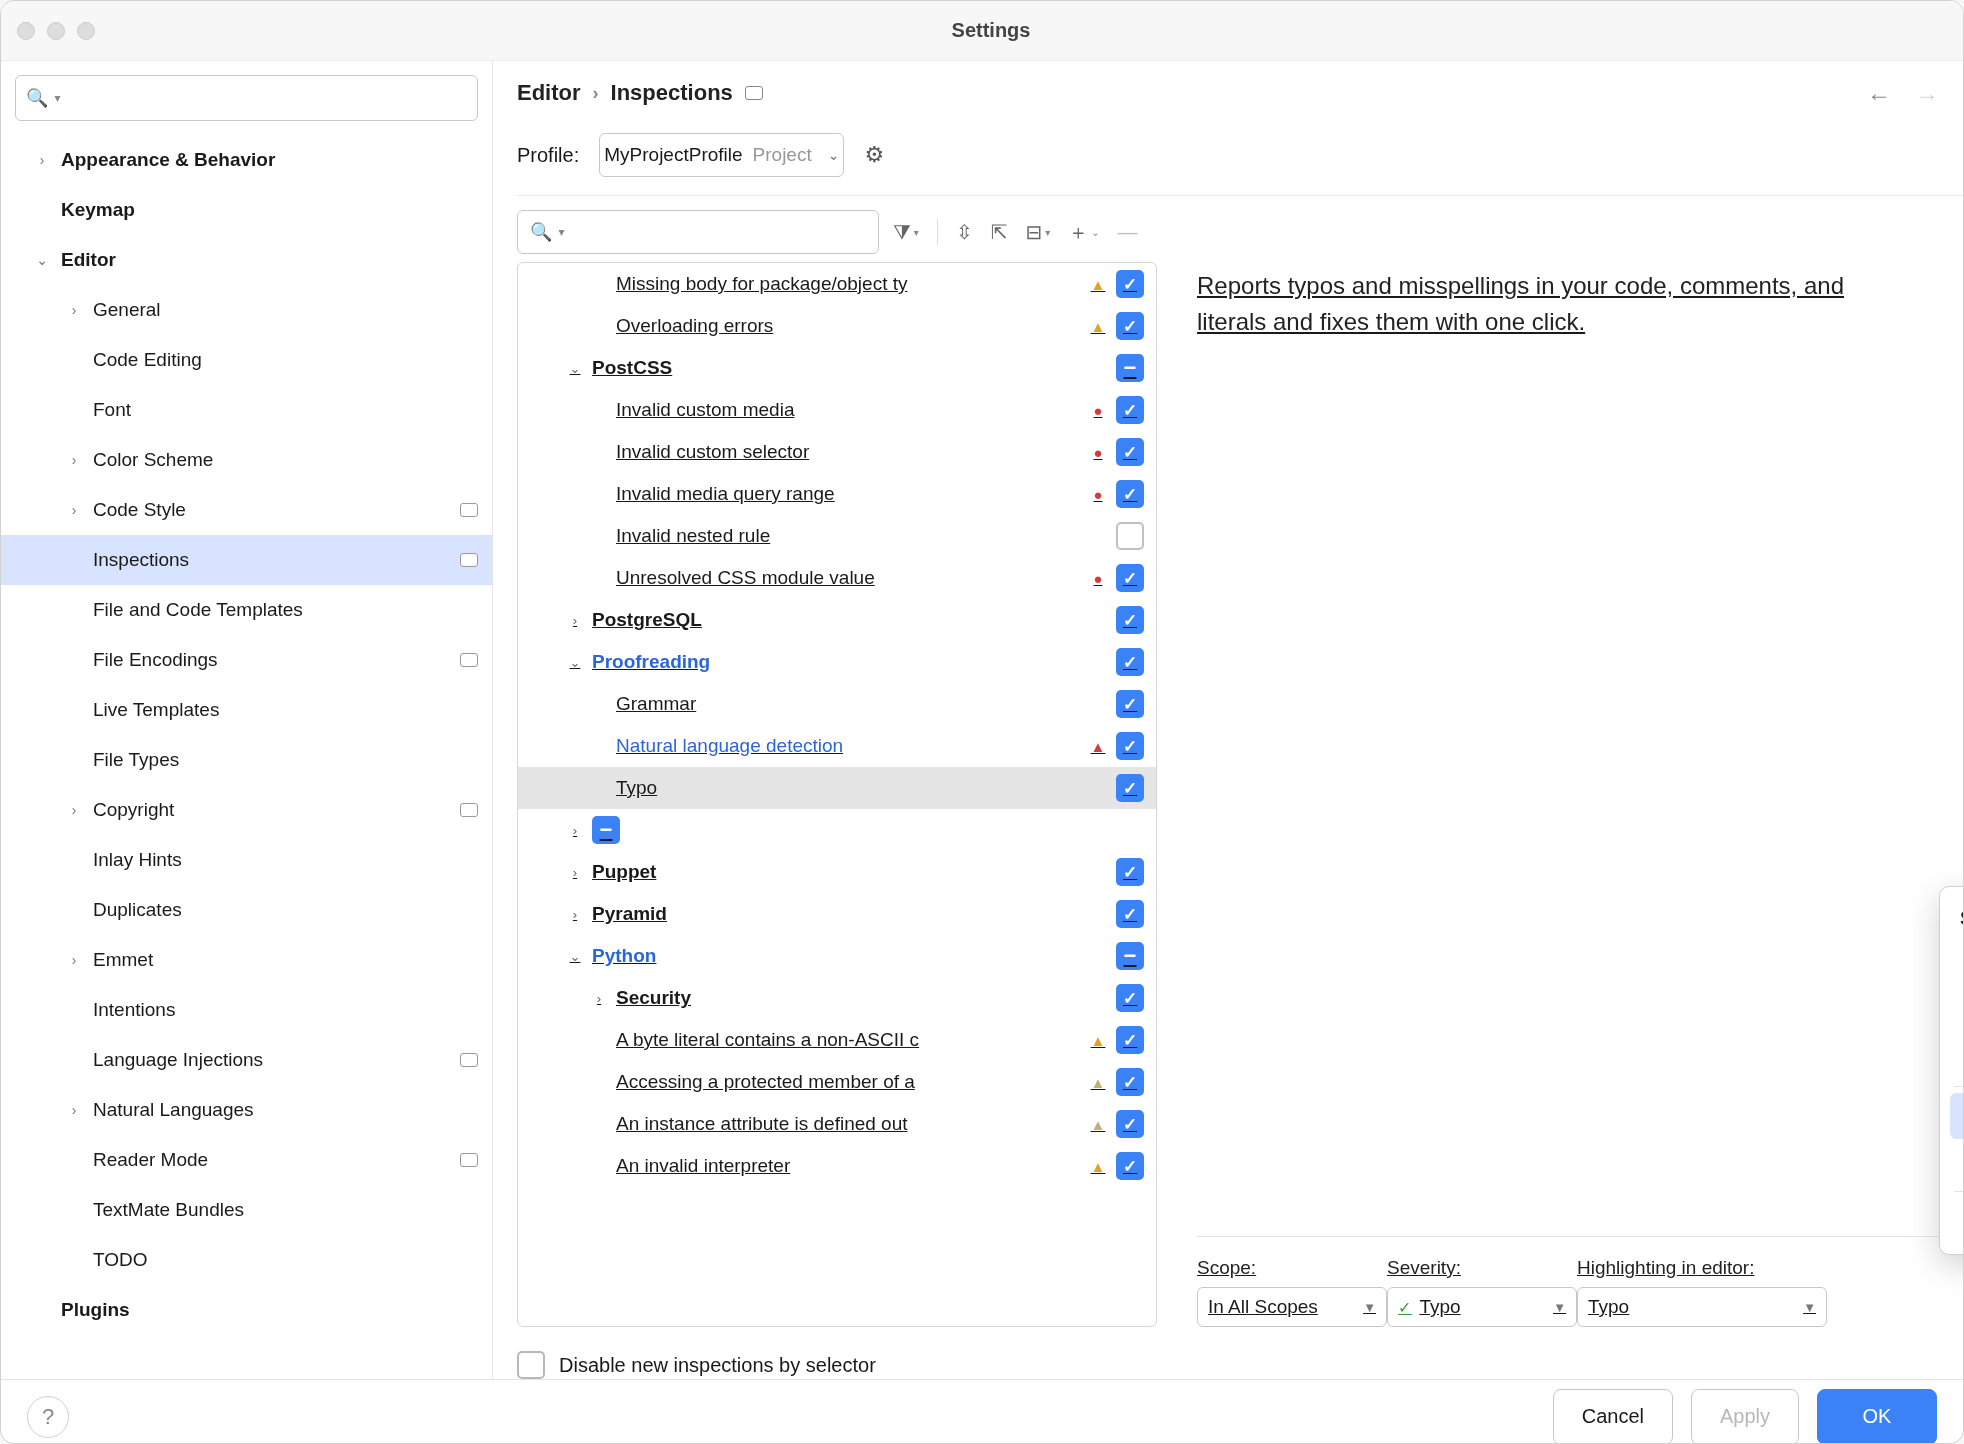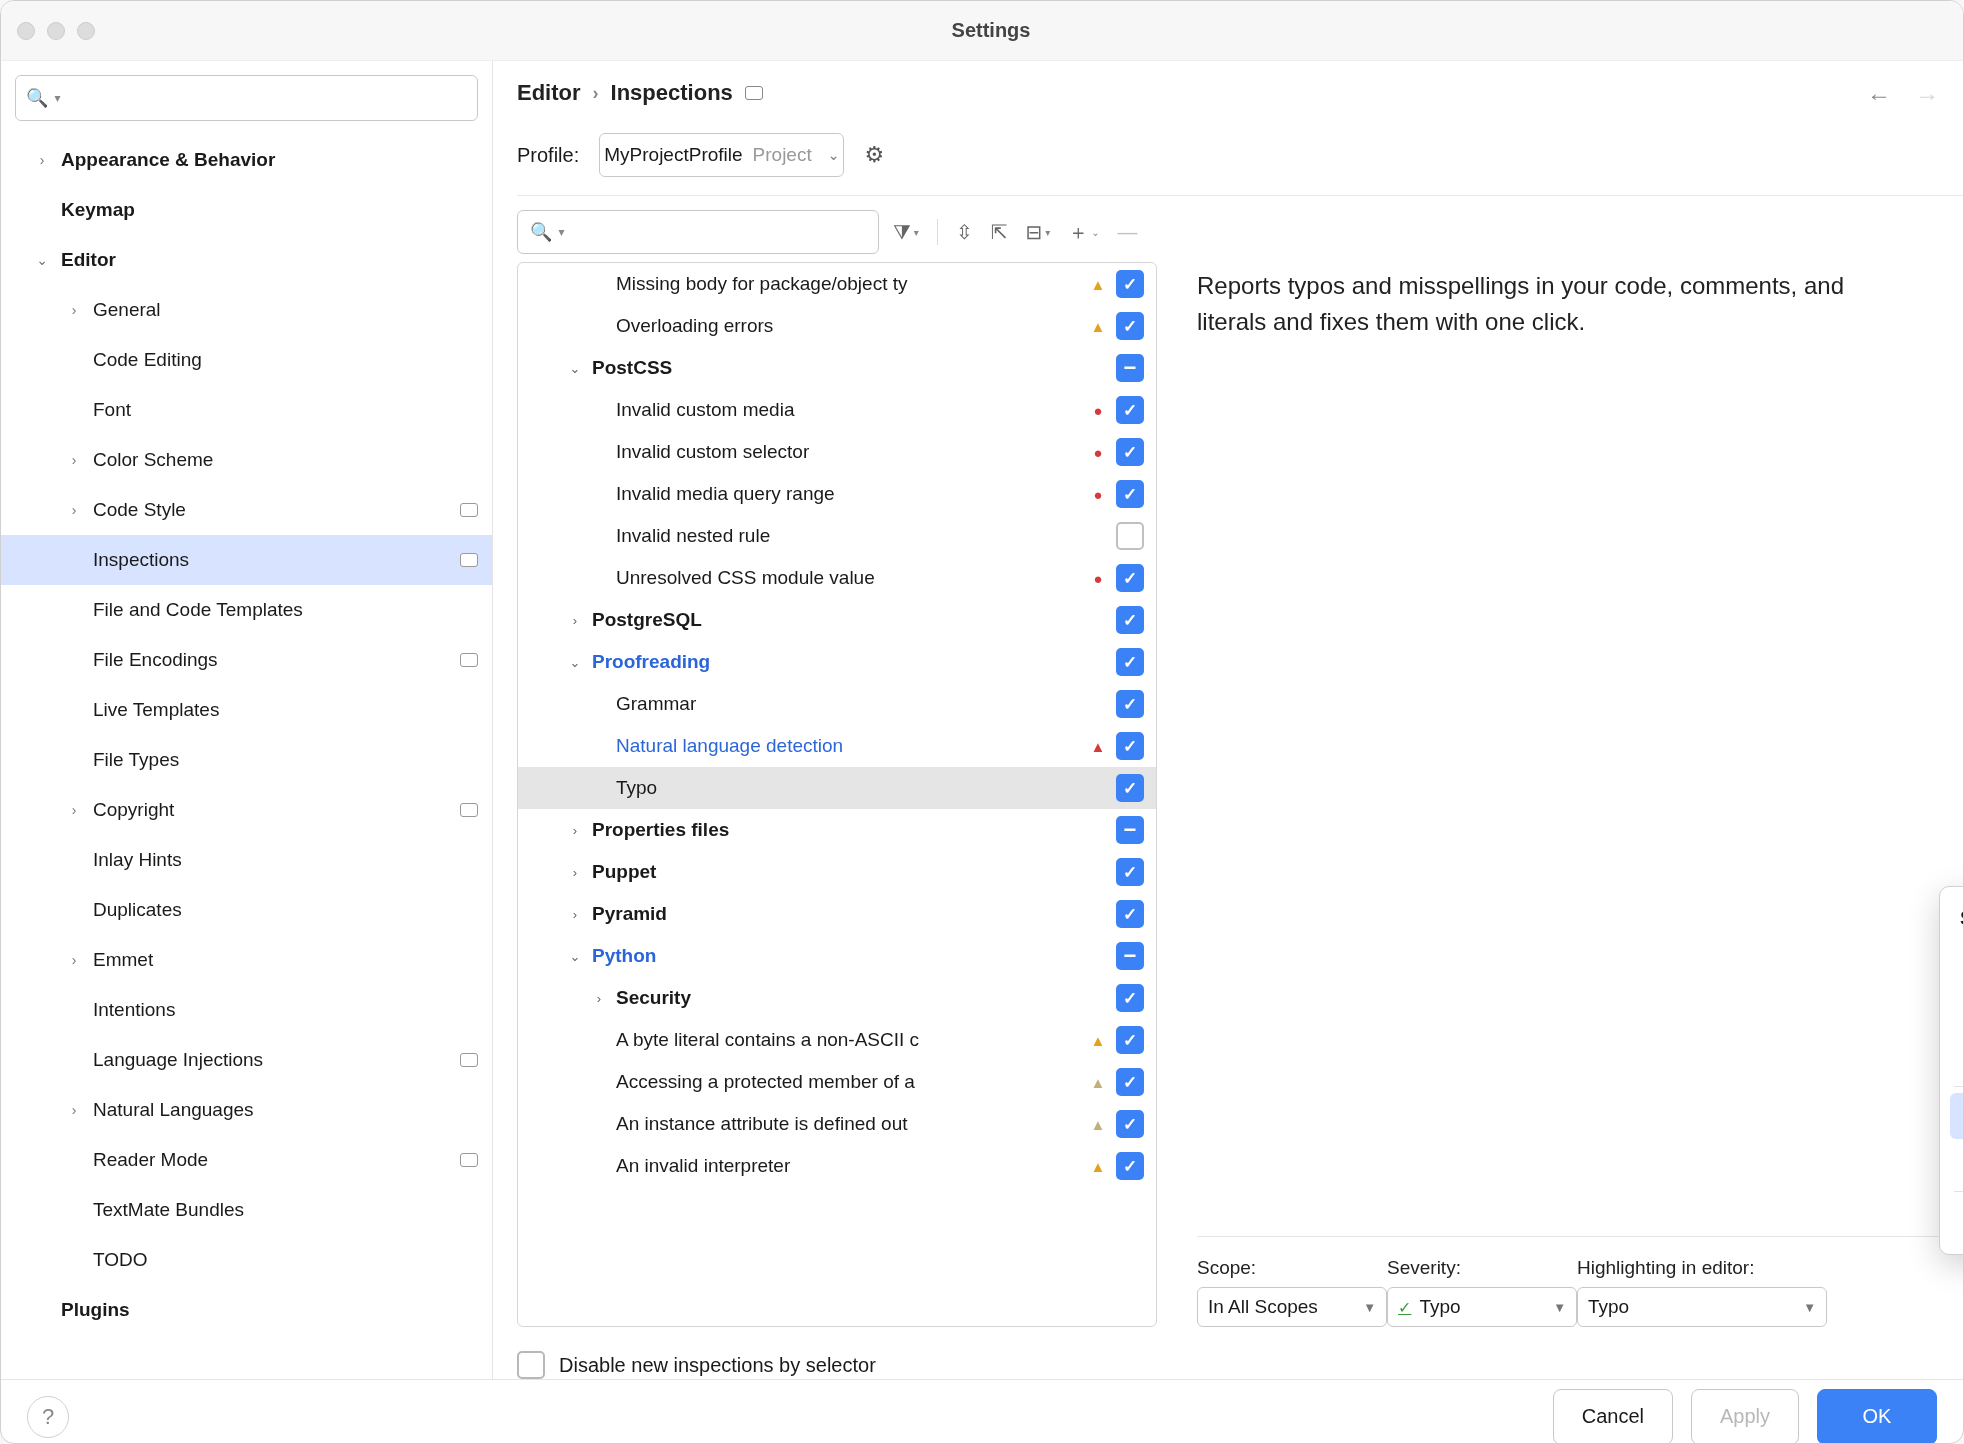--- a/index.html
+++ b/index.html
@@ -356,21 +356,21 @@
           <span class="btn">⧩<span class="small-chev">▾</span></span>
           <span class="sep"></span>
           <span class="btn">⇳</span>
           <span class="btn">⇱</span>
           <span class="btn">⊟<span class="small-chev">▾</span></span>
           <span class="btn">＋<span class="small-chev">⌄</span></span>
           <span class="btn" style="opacity:.4">—</span>
         </div>
       </div>
 
-      <div class="content-row" style="position:relative;">
+      <div class="content-row" style="position:relative;text-decoration:underline;">
         <div class="insp-panel">
           <div class="insp-list" id="insp-list">
               <div class="insp-row l2 item">
                 <span class="chev"></span>
                 <span class="label">Missing body for package/object ty</span>
                 <span class="sev warn">▲</span>
                 <span class="chk on"></span>
               </div>
               <div class="insp-row l2 item">
                 <span class="chev"></span>
@@ -433,21 +433,20 @@
                 <span class="sev mix">▲</span>
                 <span class="chk on"></span>
               </div>
               <div class="insp-row l2 item selected">
                 <span class="chev"></span>
                 <span class="label">Typo</span>
                 <span class="chk on"></span>
               </div>
               <div class="insp-row l1 cat">
                 <span class="chev">›</span>
-                <span class="label">Properties files</span>
                 <span class="chk mixed"></span>
               </div>
               <div class="insp-row l1 cat">
                 <span class="chev">›</span>
                 <span class="label">Puppet</span>
                 <span class="chk on"></span>
               </div>
               <div class="insp-row l1 cat">
                 <span class="chev">›</span>
                 <span class="label">Pyramid</span>

